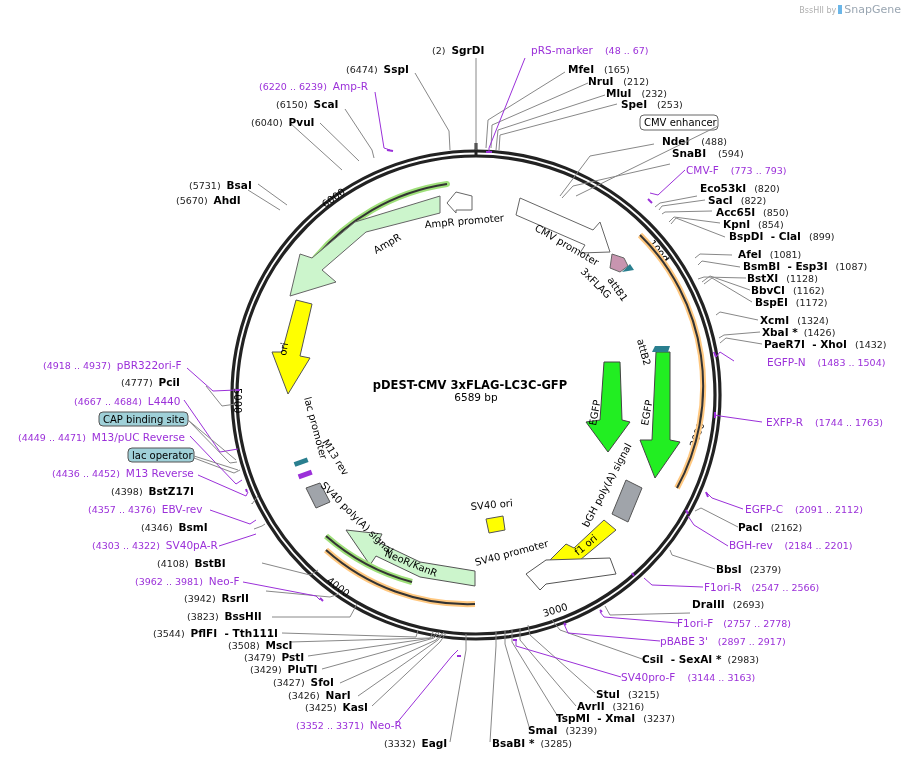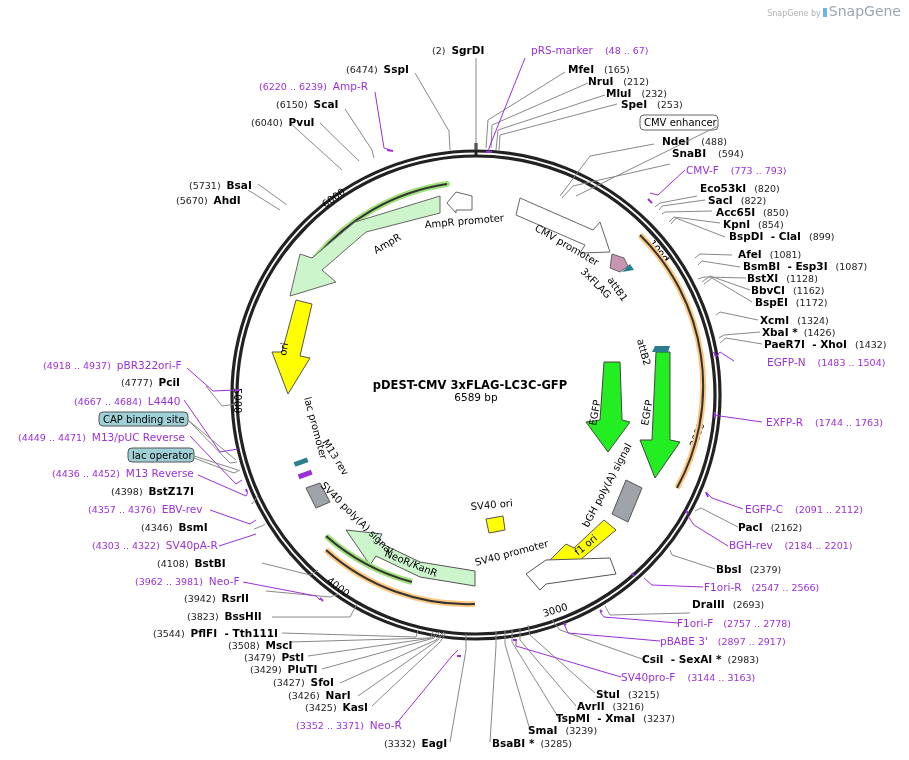--- a/index.html
+++ b/index.html
@@ -1,34 +1,34 @@
 <!DOCTYPE html>
 <html><head>
 <meta charset="utf-8">
 <style>
   html, body { margin:0; padding:0; background:#ffffff; }
   body { width:909px; height:760px; position:relative; overflow:hidden; font-family:"DejaVu Sans", sans-serif; }
   #map { position:absolute; left:0; top:0; width:909px; height:760px; }
   .credit { position:absolute; right:8px; top:3px; font-size:8px; color:#b0b0b0; font-family:"DejaVu Sans", sans-serif; }
-  .credit b { color:#9aa6b2; font-weight:normal; font-size:14px; }
+  .credit b { color:#9aa6b2; font-weight:normal; font-size:11px; }
   .credit .logo { display:inline-block; width:4px; height:9px; background:#6bb6e8; margin:0 2px; vertical-align:-1px; }
   svg text { font-family:"DejaVu Sans", sans-serif; }
   .enz { font-size:10.5px; font-weight:bold; fill:#000; }
   .pos { font-size:9.5px; fill:#222; }
   .prim { font-size:10.5px; fill:#9b30d9; }
   .primpos { font-size:9.5px; fill:#9b30d9; }
   .featlbl { font-size:10px; fill:#000; }
   .title { font-size:11.5px; font-weight:bold; fill:#000; }
   .sub { font-size:10.5px; fill:#000; }
 </style>
 </head>
 <body>
 
 <div class="credit">
-  <span>SnapGene by</span><span class="logo"></span><b>SnapGene</b>
+  <span>BssHII by</span><span class="logo"></span><b>SnapGene</b>
 </div>
 
 <svg id="map" viewBox="0 0 909 760" xmlns="http://www.w3.org/2000/svg">
 
   <g>
     <circle cx="476" cy="395" r="244" fill="none" stroke="#222" stroke-width="3.2"></circle>
     <circle cx="476" cy="395" r="239" fill="none" stroke="#222" stroke-width="3.2"></circle>
     <line x1="476" y1="143" x2="476" y2="157" stroke="#222" stroke-width="3"></line>
   </g>
 

